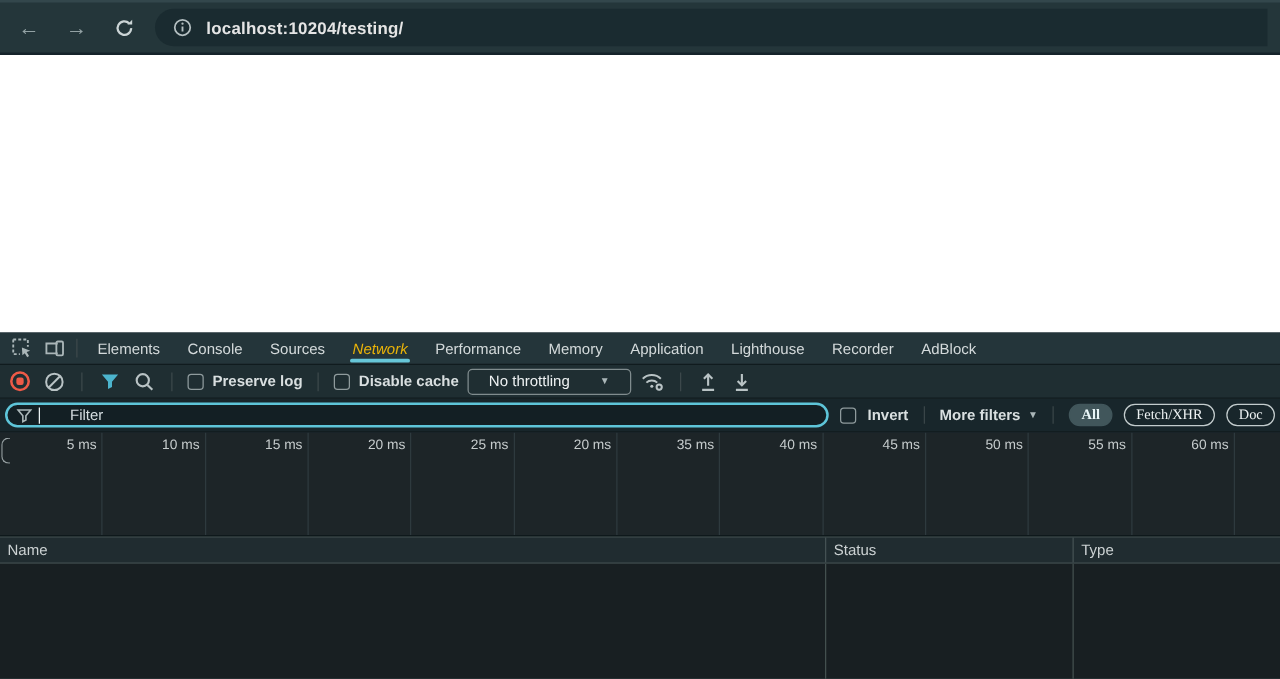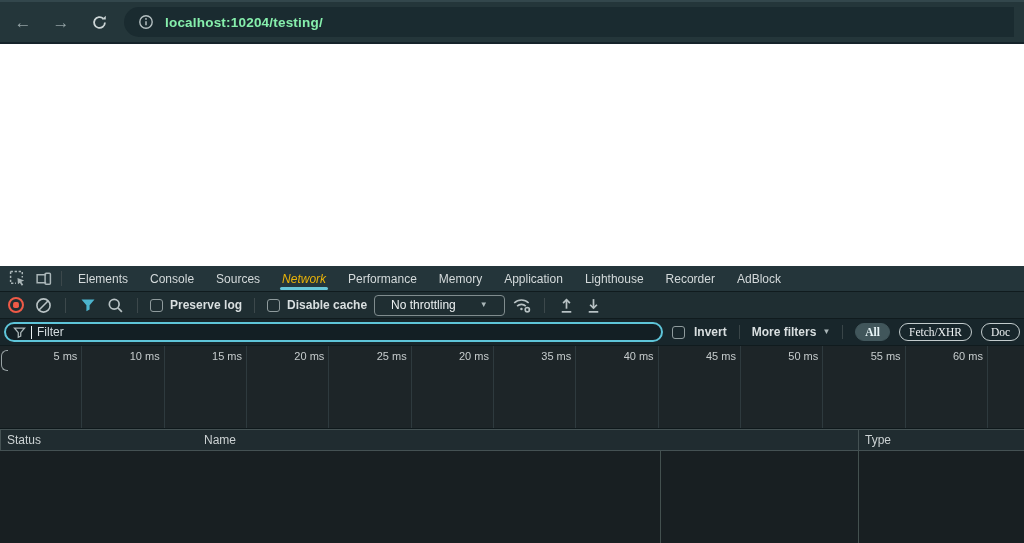--- a/index.html
+++ b/index.html
@@ -27,21 +27,21 @@
     border-radius:50%; cursor:default;
   }
   .nav-btn.reload { color:#ccd5d6; }
   .url-bar {
     flex:1; height:30px; background:#1a2b30;
     border-radius:15px 0 0 15px;
     display:flex; align-items:center; gap:11px;
     padding:0 14px; min-width:0;
   }
   .info-chip { color:#b4bfc1; display:flex; align-items:center; }
-  .url-text { color:#86efac; font-size:13.5px; font-weight:bold; letter-spacing:0.2px; white-space:nowrap; }
+  .url-text { color:#e5e5e5; font-size:13.5px; font-weight:bold; letter-spacing:0.2px; white-space:nowrap; }
 
   
   .page-content { height:222px; background:#ffffff; }
 
   
   .devtools { height:321px; background:#24353a; display:flex; flex-direction:column; font-size:12px; }
 
   .tab-bar {
     height:26px; flex:0 0 26px; display:flex; align-items:center;
     padding-left:4px; border-bottom:1px solid #101b1e; background:#24353a;
@@ -86,21 +86,21 @@
     display:flex; align-items:center; padding:0 4px; gap:9px; overflow:hidden;
   }
   .filter-pill {
     width:659px; flex:0 0 659px; height:20px; border:2px solid #5ec5d9; border-radius:11px;
     background:#131f24; display:flex; align-items:center; padding:0 7px; gap:5px;
   }
   .filter-pill .funnel-sm { color:#aab6b8; flex:0 0 auto; }
   .text-caret { width:1px; height:13px; background:#eaf2f4; flex:0 0 1px; }
   .filter-input {
     flex:1; background:transparent; border:none; outline:none;
-    color:#e8eef0; font-size:12px; font-family:"Liberation Sans", sans-serif; min-width:0;
+    color:#e8eef0; font-size:12px; font-family:"Liberation Sans", sans-serif; min-width:0;margin-left:19px;
   }
   .filter-input::placeholder { color:#d5dde0; opacity:1; }
   .inline-group { display:flex; align-items:center; gap:6px; white-space:nowrap; }
   .vsep2 { width:1px; height:14px; background:#394548; margin:0 3px; flex:0 0 1px; }
   .pill {
     border:1px solid #c3cccd; border-radius:10px; background:transparent;
     color:#eef2f3; font-size:11.5px; padding:2px 9px; white-space:nowrap;
     font-family:Liberation Serif, serif; flex:0 0 auto;
   }
   .pill.active { background:#41565b; border-color:#41565b; color:#e9f6f8; font-weight:bold; }
@@ -327,22 +327,22 @@
     <div class="tick" style="left:823.30px">
         <span class="tick-label">55 ms</span>
       </div>
     <div class="tick" style="left:905.63px">
         <span class="tick-label">60 ms</span>
       </div>
     <div class="selection-handle"></div>
   </div>
 
   <div class="grid-header">
+    <div class="hcol name">Name</div>
     <div class="hcol status">Status</div>
-    <div class="hcol name">Name</div>
     <div class="hcol type">Type</div>
   </div>
 
   <div class="grid-body">
     <div class="bcol name"></div>
     <div class="bcol status"></div>
     <div class="bcol type"></div>
   </div>
 
 </div>

